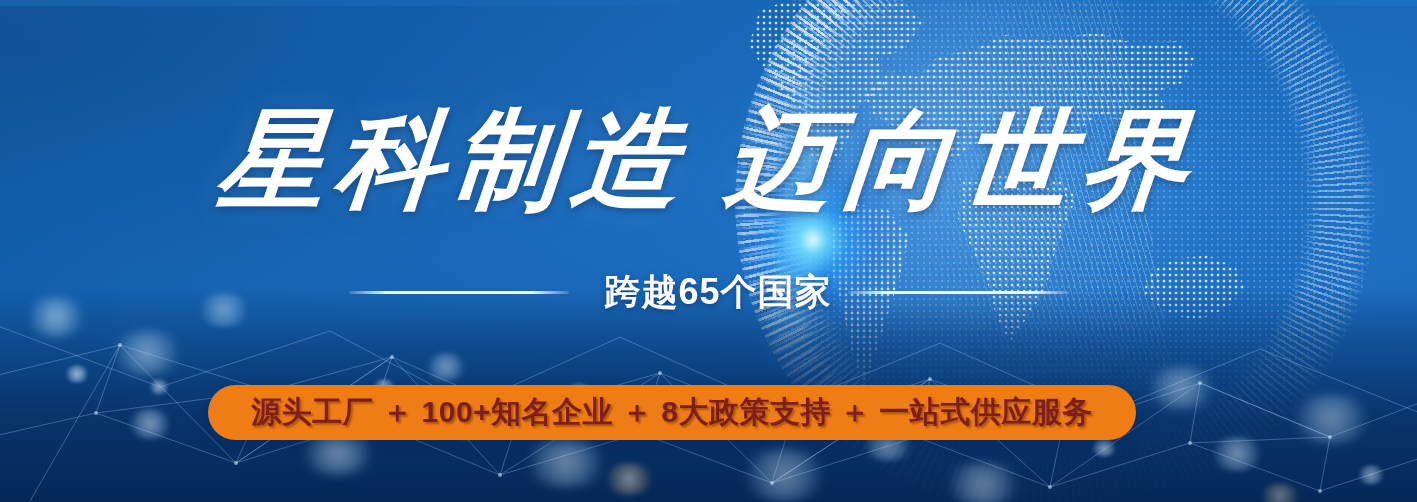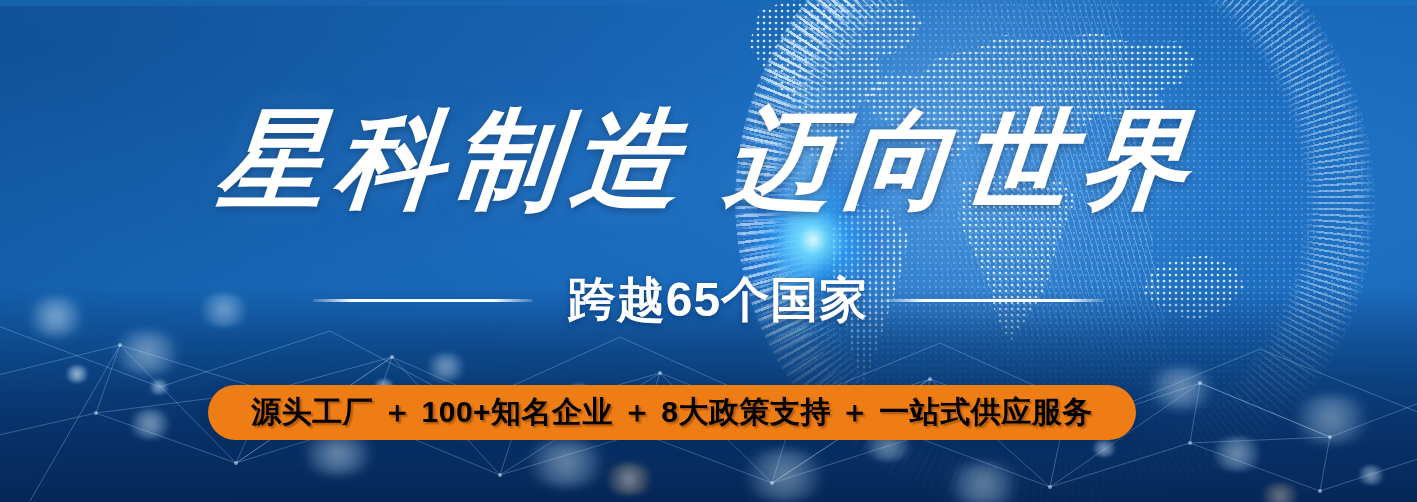--- a/index.html
+++ b/index.html
@@ -198,39 +198,39 @@
     gap:16px;
   }
   .rule{
     display:block;
     width:220px; height:3px;
     background:linear-gradient(90deg, rgba(255,255,255,.15), #ffffff 18%, #ffffff 82%, rgba(255,255,255,.15));
     border-radius:2px;
   }
   .subtitle{
     color:#ffffff;
-    font-size:48px;
+    font-size:36px;
     font-weight:700;
     letter-spacing:1px;
     white-space:nowrap;
     text-shadow:0 2px 6px rgba(8,44,96,.6);
     margin-left:19px;
   }
 
   .pill{
     position:absolute;
     left:208px; top:385px;
     width:928px; height:55px;
     background:#ee7d16;
     border-radius:28px;
     display:flex; align-items:center; justify-content:center;
     box-shadow:0 3px 12px rgba(5,35,78,.35);
   }
   .pill-text{
-    color:#000000;
+    color:#7f1d1d;
     font-size:30px;
     font-weight:700;
     letter-spacing:.5px;
     white-space:nowrap;
     text-shadow:2px 2px 2px rgba(120,55,0,.55);
   }
 </style>
 </head>
 <body>
 

